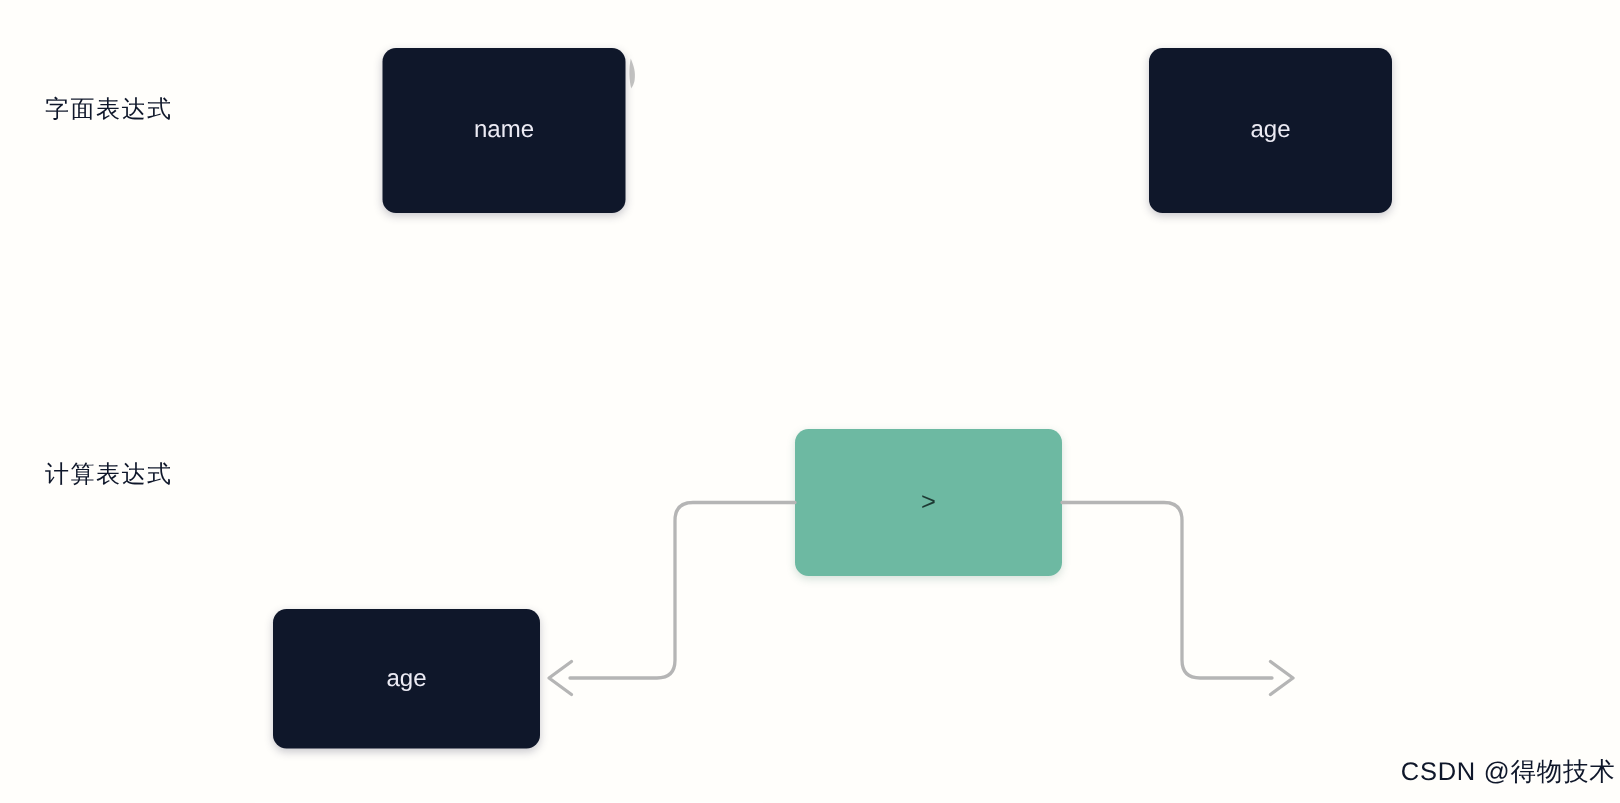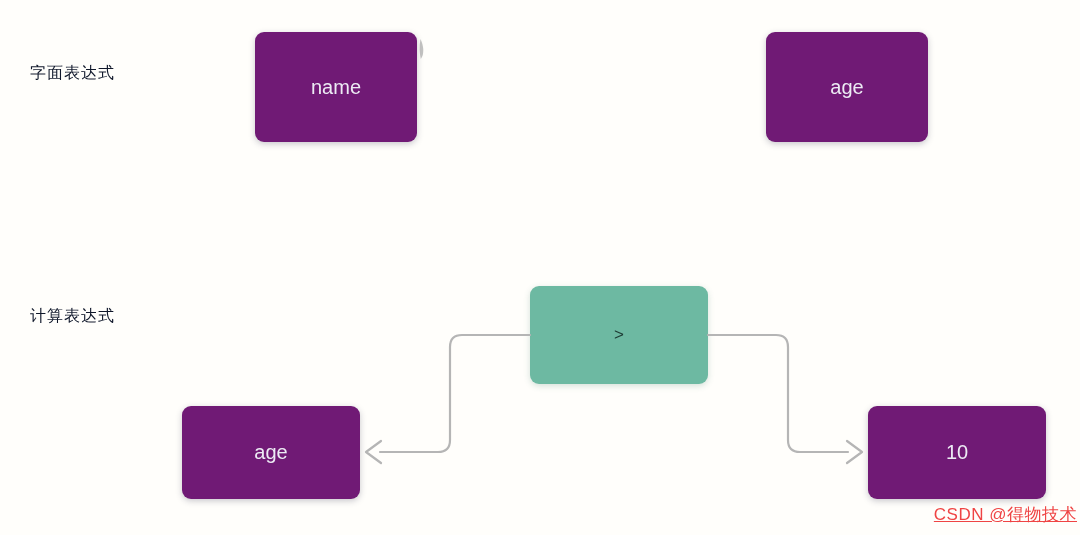--- a/index.html
+++ b/index.html
@@ -20,23 +20,23 @@
   }
   .label-literal  { left: 30px; top: 63px; }
   .label-computed { left: 30px; top: 306px; text-align: center; }
 
   .node {
     position: absolute;
     display: flex;
     align-items: center;
     justify-content: center;
     border-radius: 9px;
-    background: #701a75;
+    background: #0f172a;
     color: #ecebf4;
-    font-size: 20px;
+    font-size: 16px;
     box-shadow: 0 2px 6px rgba(40, 38, 70, 0.25);
     user-select: none;
   }
   .node-name       { left: 255px; top: 32px;  width: 162px; height: 110px; }
   .node-age-top    { left: 766px; top: 32px;  width: 162px; height: 110px; }
   .node-operator   { left: 530px; top: 286px; width: 178px; height: 98px;
                      background: #6db9a2; color: #1d3a33; font-size: 17px;
                      box-shadow: 0 2px 6px rgba(60, 120, 100, 0.22); }
   .node-age-bottom { left: 182px; top: 406px; width: 178px; height: 93px; }
   .node-ten        { left: 868px; top: 406px; width: 178px; height: 93px; }
@@ -58,24 +58,23 @@
     position: absolute;
     left: 416px;
     top: 38px;
   }
 
   .watermark {
     position: absolute;
     right: 3px;
     top: 503px;
     font-size: 17px;
-    color: #ef4444;
+    color: #0f172a;
     letter-spacing: 0.5px;
     white-space: nowrap;
-    text-decoration: underline;
   }
 </style>
 </head>
 <body>
 
 <div class="canvas">
 
   <div class="section-label label-literal">字面表达式</div>
 
   <div class="section-label label-computed">计算表达式</div>
@@ -89,23 +88,20 @@
   </div>
 
   <div class="node node-operator">
     <span class="node-text">&gt;</span>
   </div>
 
   <div class="node node-age-bottom">
     <span class="node-text">age</span>
   </div>
 
-  <div class="node node-ten">
-    <span class="node-text">10</span>
-  </div>
 
   <svg class="connectors" width="1080" height="535" viewBox="0 0 1080 535">
     <path class="wire" d="M530,335 H462 Q450,335 450,347 V440 Q450,452 438,452 H380"></path>
     <polyline class="wire" points="381,441 366,452 381,463"></polyline>
     <path class="wire" d="M708,335 H776 Q788,335 788,347 V440 Q788,452 800,452 H848"></path>
     <polyline class="wire" points="847,441 862,452 847,463"></polyline>
   </svg>
 
   <svg class="cursor-artifact" width="12" height="22" viewBox="0 0 12 22">
     <path d="M4.5,1 C6.5,6 8,10 7,16 C6.3,19 5.3,20 4.8,21 C3.6,15.5 3,8.5 4.5,1 Z" fill="#9a9a9a" opacity="0.6"></path>

